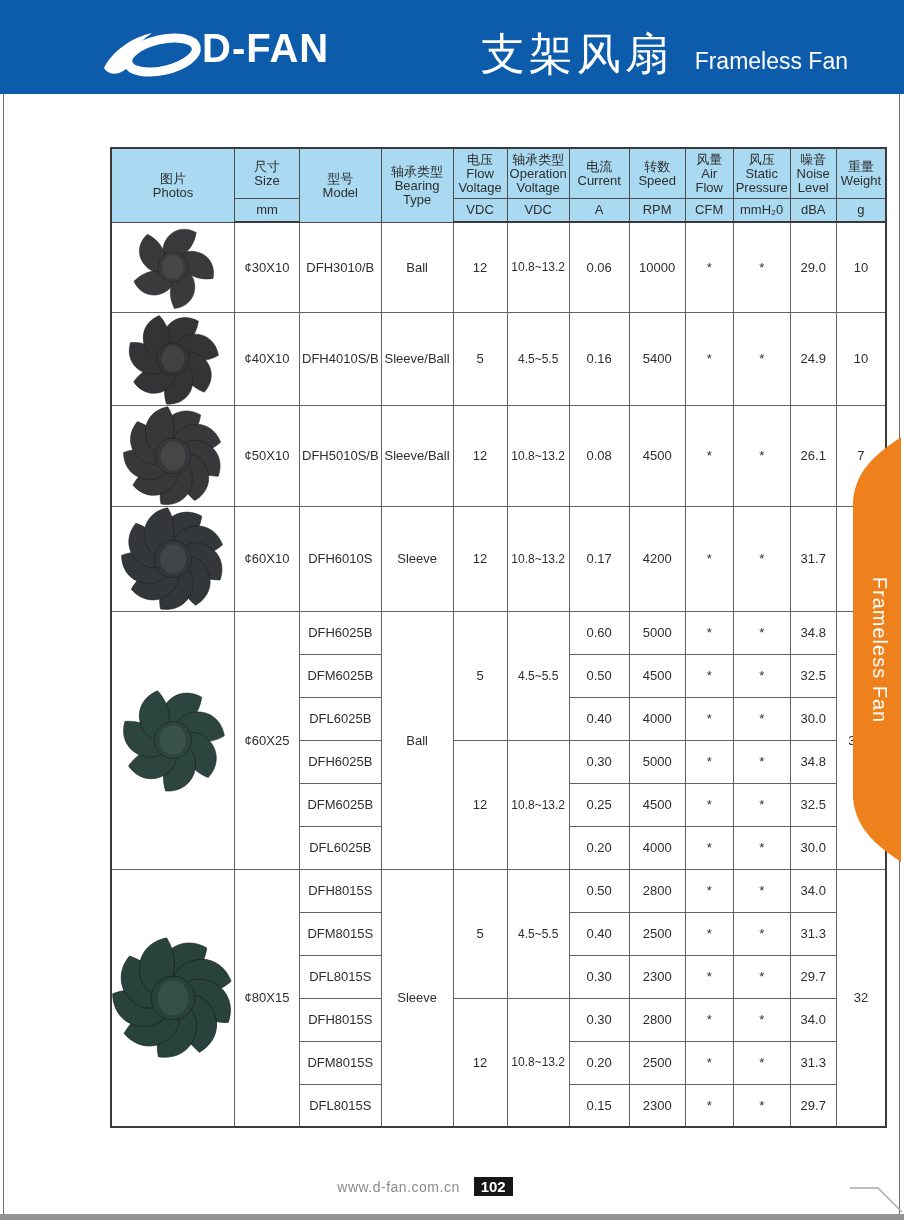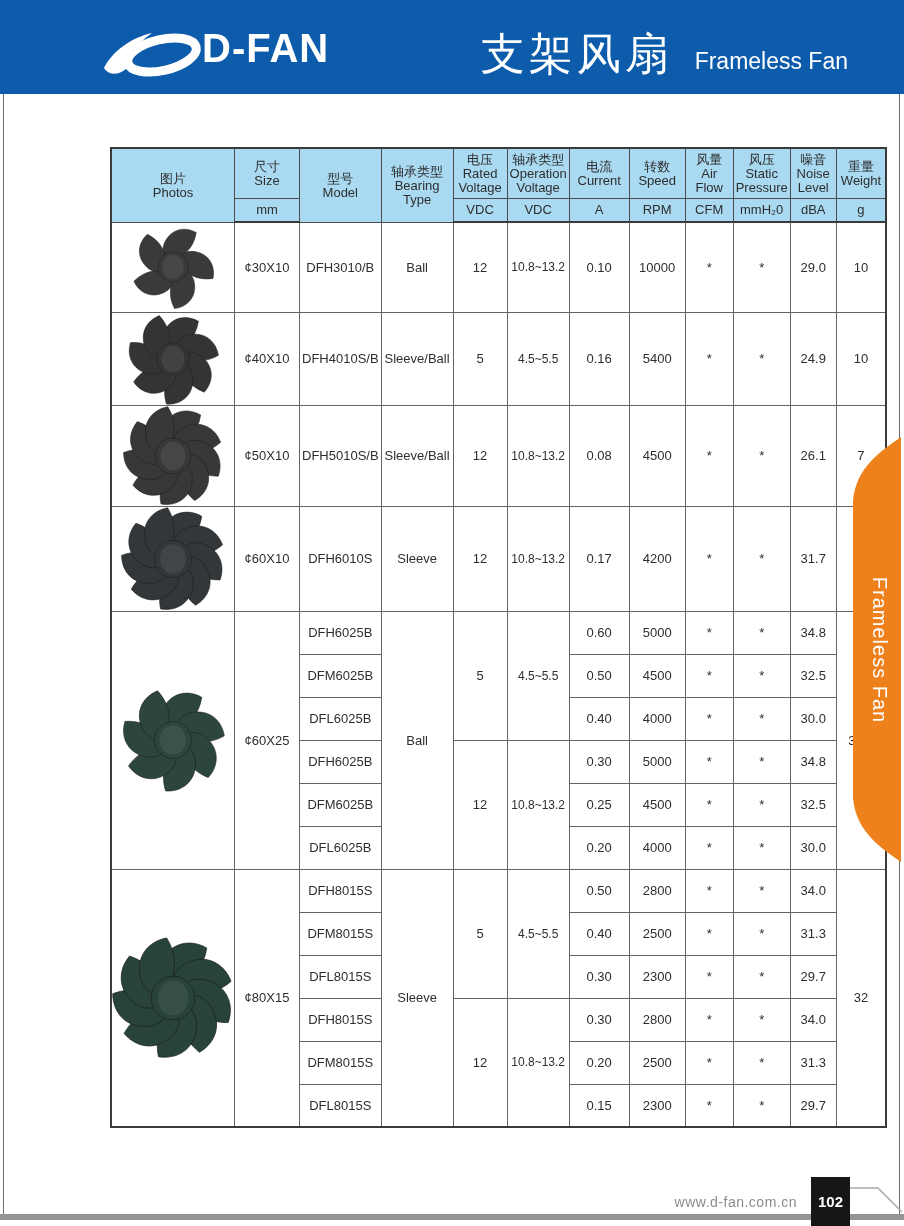--- a/index.html
+++ b/index.html
@@ -36,24 +36,24 @@
   td.photo-cell { padding: 0; }
   .fan-box { display: flex; width: 100%; height: 100%; align-items: center; justify-content: center; }
 
   
   .side-tab { position: absolute; left: 849px; top: 437px; width: 52px; height: 425px; }
   .side-tab svg { position: absolute; left: 0; top: 0; }
   .side-tab-label { position: absolute; top: 50%; left: 58%; transform: translate(-50%,-50%) rotate(90deg);
                     white-space: nowrap; color: #ffffff; font-size: 20px; letter-spacing: 1px; }
 
   
-  .footer { position: absolute; top: 1177px; left: 0; width: 850px; display: flex; justify-content: flex-end;
+  .footer { position: absolute; top: 1177px; left: 0; width: 850px; display: flex; justify-content: center;
             align-items: center; gap: 14px; }
   .site-url { color: #8b8b8b; font-size: 14px; letter-spacing: 0.5px; }
-  .page-num { background: #161616; color: #ffffff; font-size: 15px; font-weight: bold; padding: 16px 7px; }
+  .page-num { background: #161616; color: #ffffff; font-size: 15px; font-weight: bold; padding: 1px 7px; }
   .leader-line { position: absolute; left: 848px; top: 1180px; }
 </style>
 </head>
 <body>
 
 <div class="page">
 
   <header class="topbar">
     <div class="logo">
       <svg width="112" height="58" viewBox="0 0 112 58">
@@ -100,21 +100,21 @@
         <th rowspan="2">
           <div class="hdr-cn">型号</div>
           <div class="hdr-en">Model</div>
           </th>
         <th rowspan="2">
           <div class="hdr-cn">轴承类型</div>
           <div class="hdr-en">Bearing Type</div>
           </th>
         <th>
           <div class="hdr-cn">电压</div>
-          <div class="hdr-en">Rated Voltage</div>
+          <div class="hdr-en">Flow Voltage</div>
           </th>
         <th>
           <div class="hdr-cn">轴承类型</div>
           <div class="hdr-en">Operation Voltage</div>
           </th>
         <th>
           <div class="hdr-cn">电流</div>
           <div class="hdr-en">Current</div>
           </th>
         <th>
@@ -166,21 +166,21 @@
                 <circle r="20" fill="#3a3a3c" stroke="#1c1f1e" stroke-width="0.6"></circle>
                 <ellipse rx="14" ry="16" fill="#ffffff" opacity="0.07"></ellipse>
               </svg>
             </div>
           </td>
         <td>¢30X10</td>
         <td>DFH3010/B</td>
         <td>Ball</td>
         <td>12</td>
         <td class="op-volt">10.8~13.2</td>
-        <td>0.10</td>
+        <td>0.06</td>
         <td>10000</td>
         <td>*</td>
         <td>*</td>
         <td>29.0</td>
         <td>10</td>
       </tr>
       <tr class="row-single">
         <td class="photo-cell">
             <div class="fan-box">
               <svg width="92" height="92" viewBox="-56 -56 112 112">

